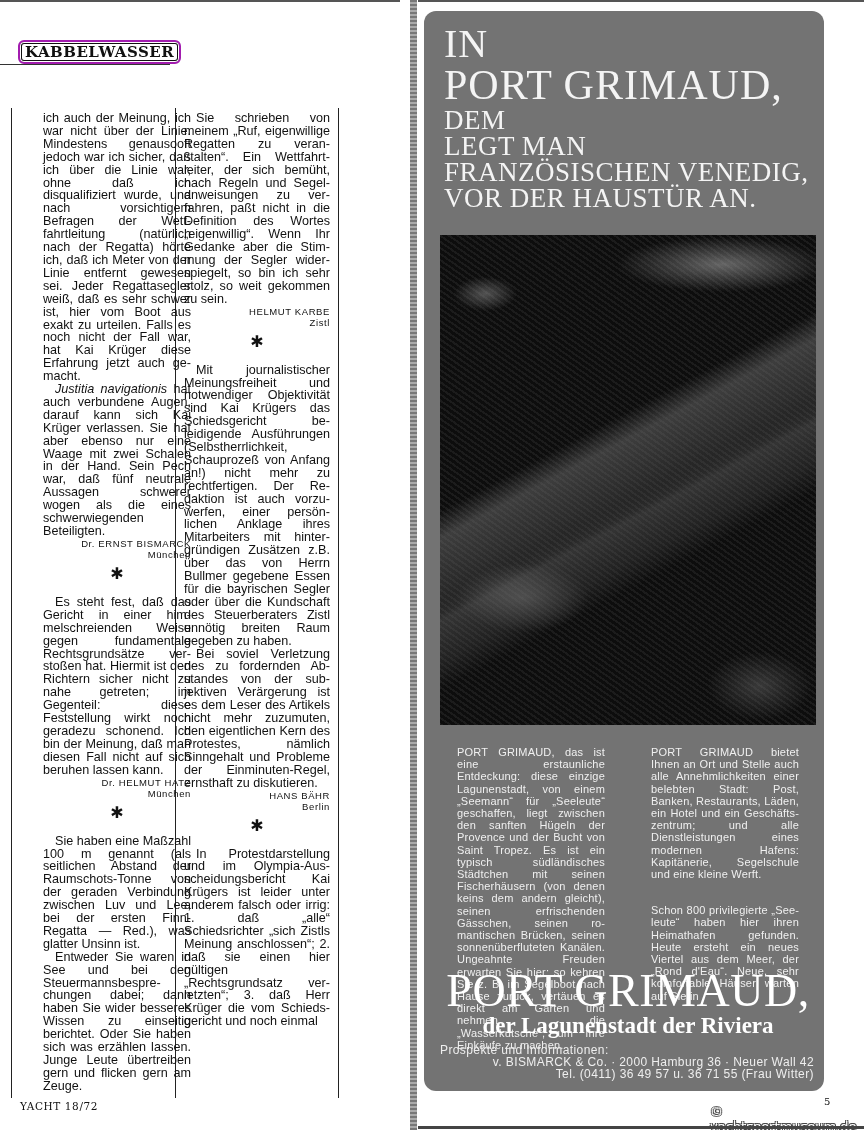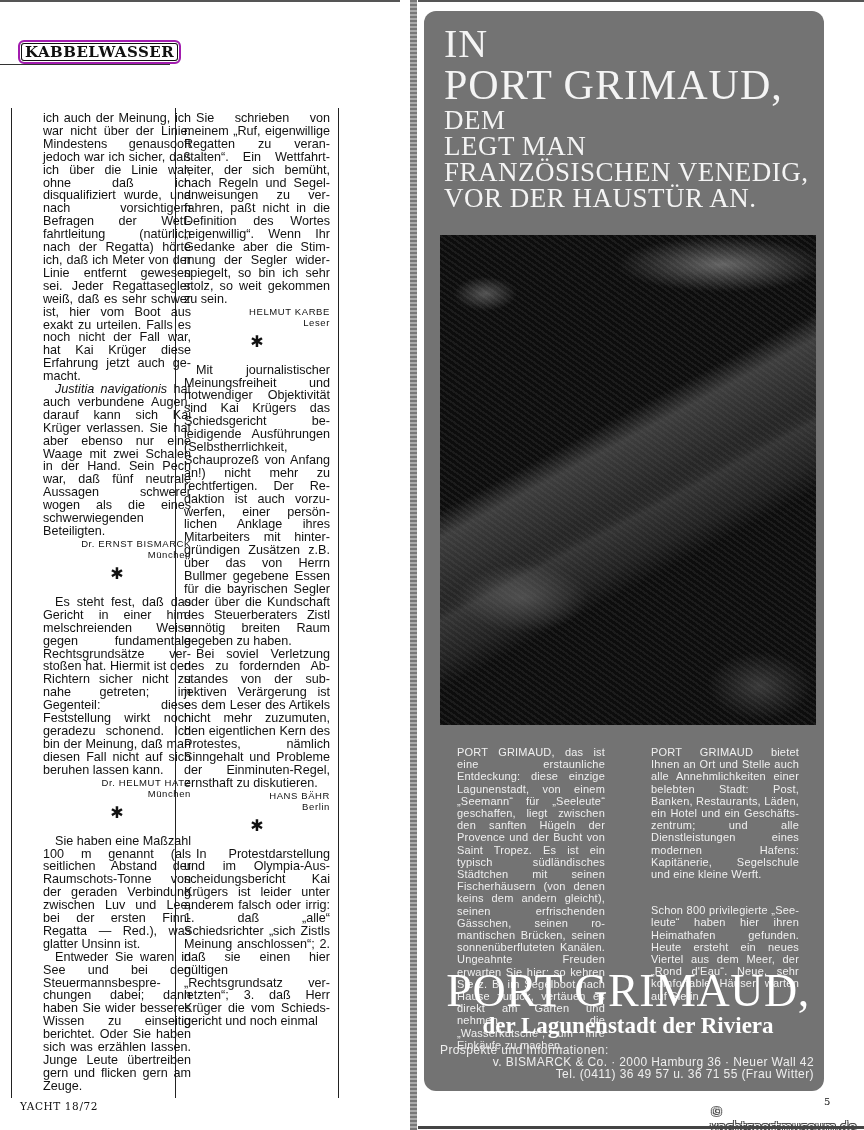--- a/index.html
+++ b/index.html
@@ -114,21 +114,21 @@
   </div>
   <div class="star">✱</div>
   <p>Sie haben eine Maß­zahl 100 m genannt (als seitlichen Abstand der Raumschots-Tonne von der geraden Verbin­dung zwischen Luv und Lee, bei der ersten Finn-Regatta — Red.), was glatter Unsinn ist.</p>
   <p>Entweder Sie waren in See und bei den Steuermannsbespre­chungen dabei; dann haben Sie wider bes­seres Wissen zu einsei­tig berichtet. Oder Sie haben sich was erzäh­len lassen. Junge Leu­te übertreiben gern und flicken gern am Zeuge.</p>
 </div>
 
 <div class="col col2">
   <p>Sie schrieben von meinem „Ruf, eigenwil­lige Regatten zu veran­stalten“. Ein Wettfahrt­leiter, der sich bemüht, nach Regeln und Segel­anweisungen zu ver­fahren, paßt nicht in die Definition des Wortes „eigenwillig“. Wenn Ihr Gedanke aber die Stim­mung der Segler wider­spiegelt, so bin ich sehr stolz, so weit gekom­men zu sein.</p>
   <div class="sig">
     <span>HELMUT KARBE</span>
-    <span class="city">Leser</span>
+    <span class="city">Zistl</span>
   </div>
   <div class="star">✱</div>
   <p>Mit journalistischer Meinungsfreiheit und notwendiger Objektivi­tät sind Kai Krügers das Schiedsgericht be­leidigende Ausführun­gen (Selbstherrlichkeit, Schauprozeß von An­fang an!) nicht mehr zu rechtfertigen. Der Re­daktion ist auch vorzu­werfen, einer persön­lichen Anklage ihres Mitarbeiters mit hinter­gründigen Zusätzen z.B. über das von Herrn Bullmer gegebene Es­sen für die bayrischen Segler oder über die Kundschaft des Steuer­beraters Zistl unnötig breiten Raum gegeben zu haben.</p>
   <p>Bei soviel Verletzung des zu fordernden Ab­standes von der sub­jektiven Verärgerung ist es dem Leser des Artikels nicht mehr zu­zumuten, den eigentli­chen Kern des Protestes, nämlich Sinngehalt und Probleme der Einminu­ten-Regel, ernsthaft zu diskutieren.</p>
   <div class="sig">
     <span>HANS BÄHR</span>
     <span class="city">Berlin</span>
   </div>
   <div class="star">✱</div>
   <p>In Protestdarstellung und im Olympia-Aus­scheidungsbericht Kai Krügers ist leider unter anderem falsch oder ir­rig: 1. daß „alle“ Schiedsrichter „sich Zistls Meinung an­schlossen“; 2. daß sie einen hier gültigen „Rechtsgrundsatz ver­letzten“; 3. daß Herr Krüger die vom Schieds­gericht und noch einmal</p>

